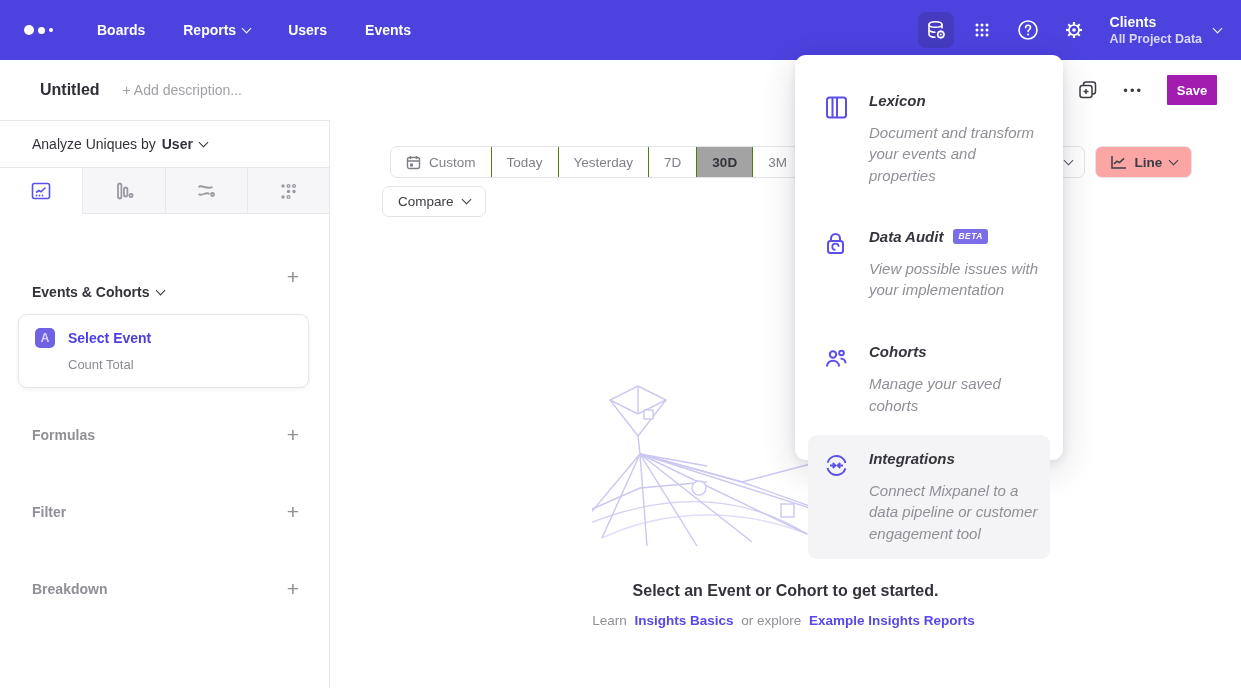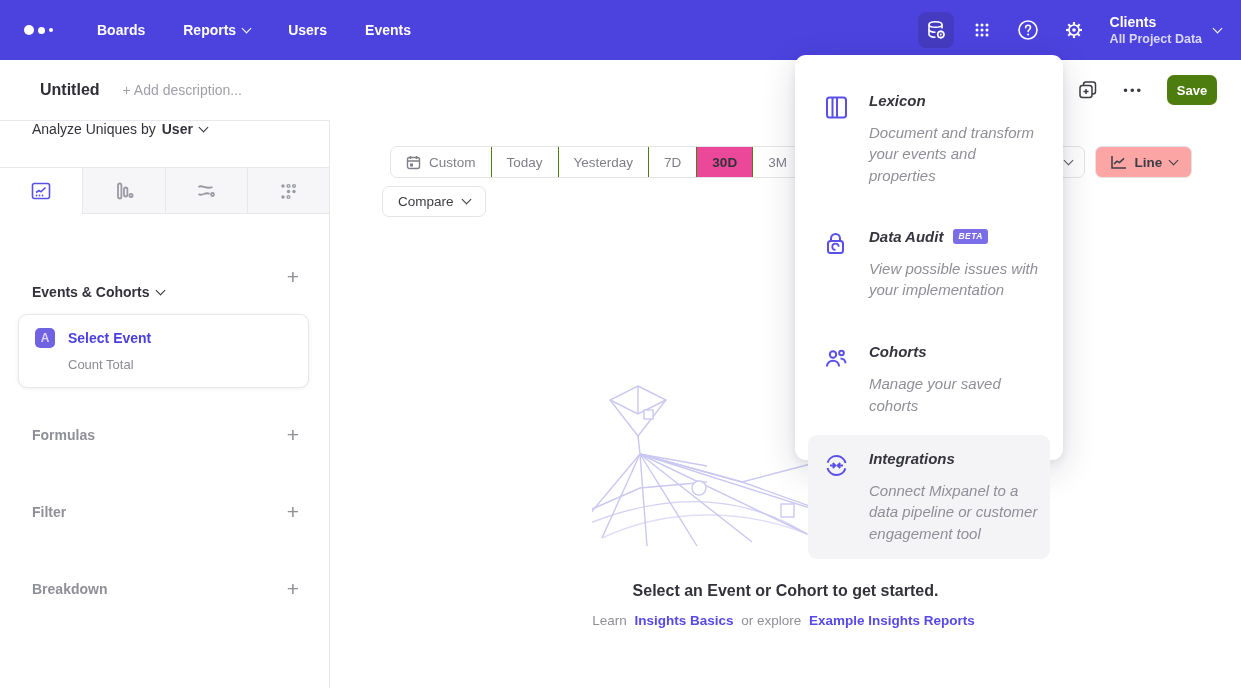--- a/index.html
+++ b/index.html
@@ -26,29 +26,29 @@
   .project { display:flex; align-items:center; gap:12px; color:#fff; margin-left:8px; cursor:pointer; }
   .project .org { font-size:14px; font-weight:700; line-height:1.25; }
   .project .pname { font-size:12.5px; font-weight:700; color:#d9d6fa; }
 
   
   .rheader { height:60px; display:flex; align-items:center; padding:0 24px 0 40px; background:#fff; }
   .rtitle { font-size:16px; font-weight:700; color:#2e2e36; }
   .rdesc { font-size:14px; color:#a0a0a8; margin-left:23px; cursor:text; }
   .rheader-right { margin-left:auto; display:flex; align-items:center; gap:24px; }
   .dots3 { color:#3c3c44; font-size:13px; letter-spacing:2px; cursor:pointer; }
-  .save-btn { width:50px; height:30px; border:none; border-radius:7px; background:#4d7c0f; color:#fff; font-size:13px; font-weight:700; font-family:inherit; }
+  .save-btn { width:50px; height:30px; border:none; border-radius:1px; background:#a21caf; color:#fff; font-size:13px; font-weight:700; font-family:inherit; }
 
   
   .content { display:flex; height:628px; }
   .sidebar { width:330px; min-width:330px; border-top:1px solid #e8e8ec; border-right:1px solid #e8e8ec; background:#fff; }
   .main { flex:1; position:relative; background:#fff; }
 
   
-  .analyze { height:46px; display:flex; align-items:flex-start; padding-left:32px; font-size:14px; color:#32323a; }
+  .analyze { height:46px; display:flex; align-items:center; padding-left:32px; font-size:14px; color:#32323a; }
   .analyze b { margin-left:6px; font-weight:700; display:flex; align-items:center; gap:7px; cursor:pointer; }
   .tabs { display:grid; grid-template-columns:1fr 1fr 1fr 1fr; height:47px; border-top:1px solid #e8e8ec; }
   .tab { display:flex; align-items:center; justify-content:center; background:#f6f6f8; border-left:1px solid #e8e8ec; border-bottom:1px solid #e8e8ec; color:#9a9aa4; cursor:pointer; }
   .tab:first-child { border-left:none; }
   .tab.sel { background:#fff; border-bottom:1px solid transparent; color:#5a4fe8; }
   .side-head { display:flex; align-items:center; margin:38px 30px 0 32px; }
   .side-head .lbl { font-size:14px; font-weight:700; color:#32323a; display:flex; align-items:center; gap:8px; cursor:pointer;margin-top:32px; }
   .plus { margin-left:auto; color:#8f8f98; font-size:21px; font-weight:400; line-height:1; cursor:pointer; }
   .event-card { margin:14px 20px 0 18px; background:#fff; border:1px solid #e6e6eb; border-radius:9px; box-shadow:0 1px 4px rgba(40,40,60,.07); padding:13px 16px 15px; cursor:pointer; }
   .event-card .row1 { display:flex; align-items:center; gap:13px; }
@@ -57,21 +57,21 @@
   .count-total { margin:9px 0 0 33px; color:#8b8b94; font-size:13px; cursor:pointer; }
   .side-section { display:flex; align-items:center; margin:0 30px 0 32px;text-align:center; }
   .side-section .lbl { font-size:14px; font-weight:700; color:#8f8f98; }
   .side-section.first { margin-top:36px; }
   .side-section + .side-section { margin-top:56px; }
 
   
   .range-ctrl { position:absolute; top:26px; left:60px; width:695px; height:32px; border:1px solid #e4e4e8; border-radius:7px; display:flex; align-items:stretch; background:#fff; }
   .range-item { display:flex; align-items:center; gap:8px; padding:0 15px; font-size:13.5px; color:#7f7f88; border-left:1px solid #4d7c0f; cursor:pointer; white-space:nowrap; }
   .range-item:first-child { border-left:none; }
-  .range-item.sel { background:#ec4899; color:#32323a; font-weight:700; }
+  .range-item.sel { background:#a3a3a3; color:#32323a; font-weight:700; }
   .range-spacer { flex:1; }
   .range-end { display:flex; align-items:center; padding:0 12px; border-left:1px solid #ececf0; color:#5a5a64; cursor:pointer; }
   .compare-btn { position:absolute; top:66px; left:52px; height:31px; border:1px solid #e4e4e8; border-radius:7px; background:#fff; display:flex; align-items:center; gap:9px; padding:0 15px; font-size:13.5px; color:#3c3c44; cursor:pointer; }
   .line-btn { position:absolute; top:26px; left:765px; width:97px; height:32px; border:1px solid #e4e4e8; border-radius:7px; background:#fca5a5; display:flex; align-items:center; justify-content:center; gap:8px; font-size:13.5px; font-weight:600; color:#3c3c44; cursor:pointer; }
 
   
   .wireframe { position:absolute; left:262px; top:258px; pointer-events:none; }
   .empty-title { position:absolute; top:462px; width:100%; text-align:center; font-size:16px; font-weight:700; color:#32323a; }
   .empty-links { position:absolute; top:493px; width:100%; text-align:center; font-size:13.5px; color:#8f8f98; }
   .empty-links a { color:#5649e8; font-weight:700; text-decoration:none; margin:0 4px; cursor:pointer; }

